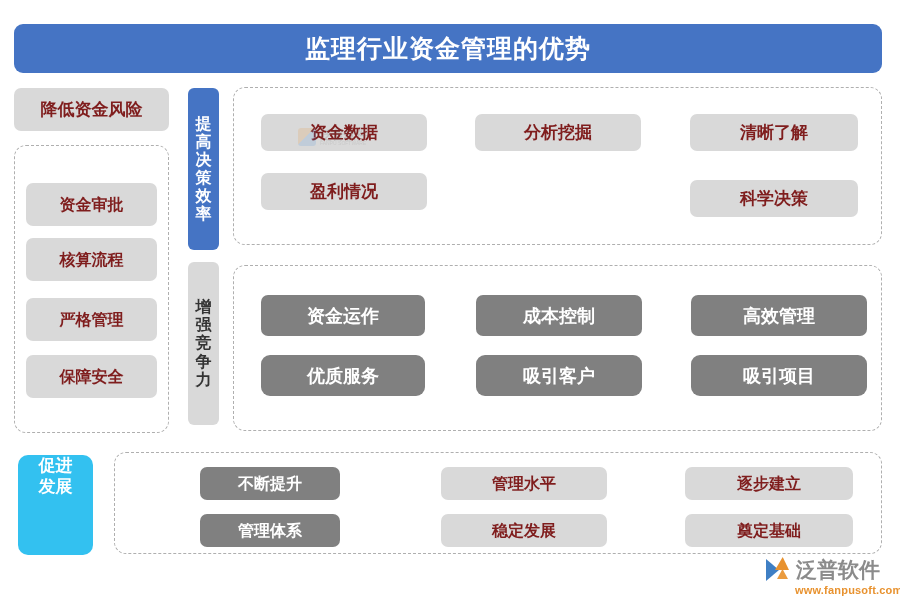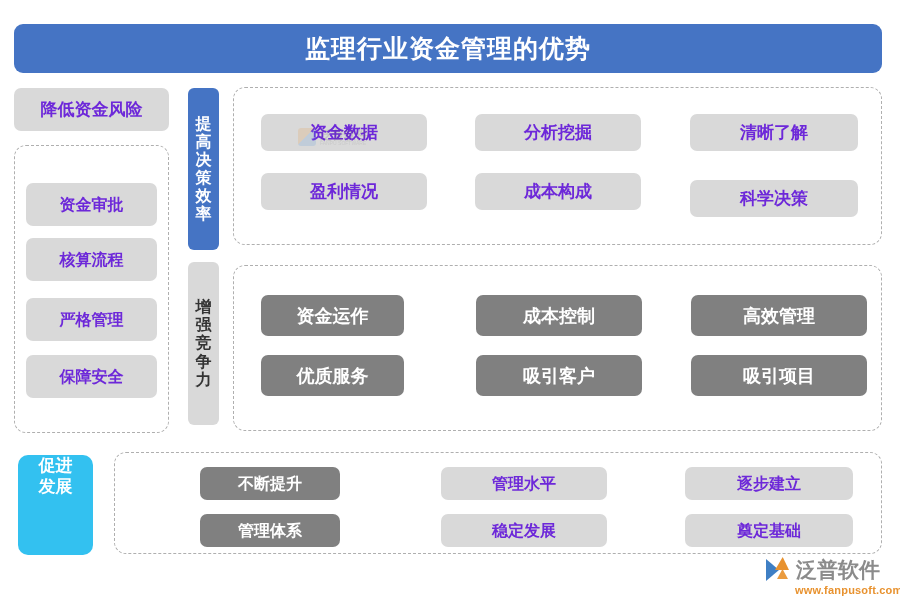--- a/index.html
+++ b/index.html
@@ -51,21 +51,21 @@
     display: flex;
     align-items: center;
     justify-content: center;
     font-size: 17px;
     font-weight: bold;
     line-height: 1;
     box-sizing: border-box;
   }
   .pill.light {
     background: #D9D9D9;
-    color: #6d28d9;
+    color: #7f1d1d;
   }
   .pill.dark {
     background: #808080;
     color: #ffffff;
   }
 
   
   .dashed-box {
     position: absolute;
     border: 1px dashed #AFAFAF;
@@ -140,25 +140,25 @@
   .s1 { height: 37px; }
   .s1.c0 { left: 261px; width: 166px; }
   .s1.c1 { left: 475px; width: 166px; }
   .s1.c2 { left: 690px; width: 168px; }
   .s1.r0 { top: 114px; }
   .s1.r1 { top: 173px; }
   .s1.c2.r1 { top: 180px; }
 
   
   .s2 { height: 41px; font-size: 18px; }
-  .s2.c0 { left: 261px; width: 143px; }
+  .s2.c0 { left: 261px; width: 164px; }
   .s2.c1 { left: 476px; width: 166px; }
   .s2.c2 { left: 691px; width: 176px; }
   .s2.r0 { top: 295px; }
-  .s2.r1 { top: 355px; }
+  .s2.r1 { top: 355px; border-radius: 9px; }
 
   
   .s3 { height: 33px; font-size: 16px; }
   .s3.c0 { left: 200px; width: 140px; }
   .s3.c1 { left: 441px; width: 166px; }
   .s3.c2 { left: 685px; width: 168px; }
   .s3.r0 { top: 467px; }
   .s3.r1 { top: 514px; }
 
   
@@ -313,23 +313,20 @@
     <span>资金数据</span>
   </div>
   <div class="pill light s1 c1 r0">
     <span>分析挖掘</span>
   </div>
   <div class="pill light s1 c2 r0">
     <span>清晰了解</span>
   </div>
   <div class="pill light s1 c0 r1">
     <span>盈利情况</span>
-  </div>
-  <div class="pill light s1 c1 r1">
-    <span>成本构成</span>
   </div>
   <div class="pill light s1 c2 r1">
     <span>科学决策</span>
   </div>
 
   <div class="wm-faint">
     <div class="wm-mark"></div>
     <div>
       <div class="wm-t">泛普软件</div>
       <div class="wm-s">FANPU SOFTWARE</div>

